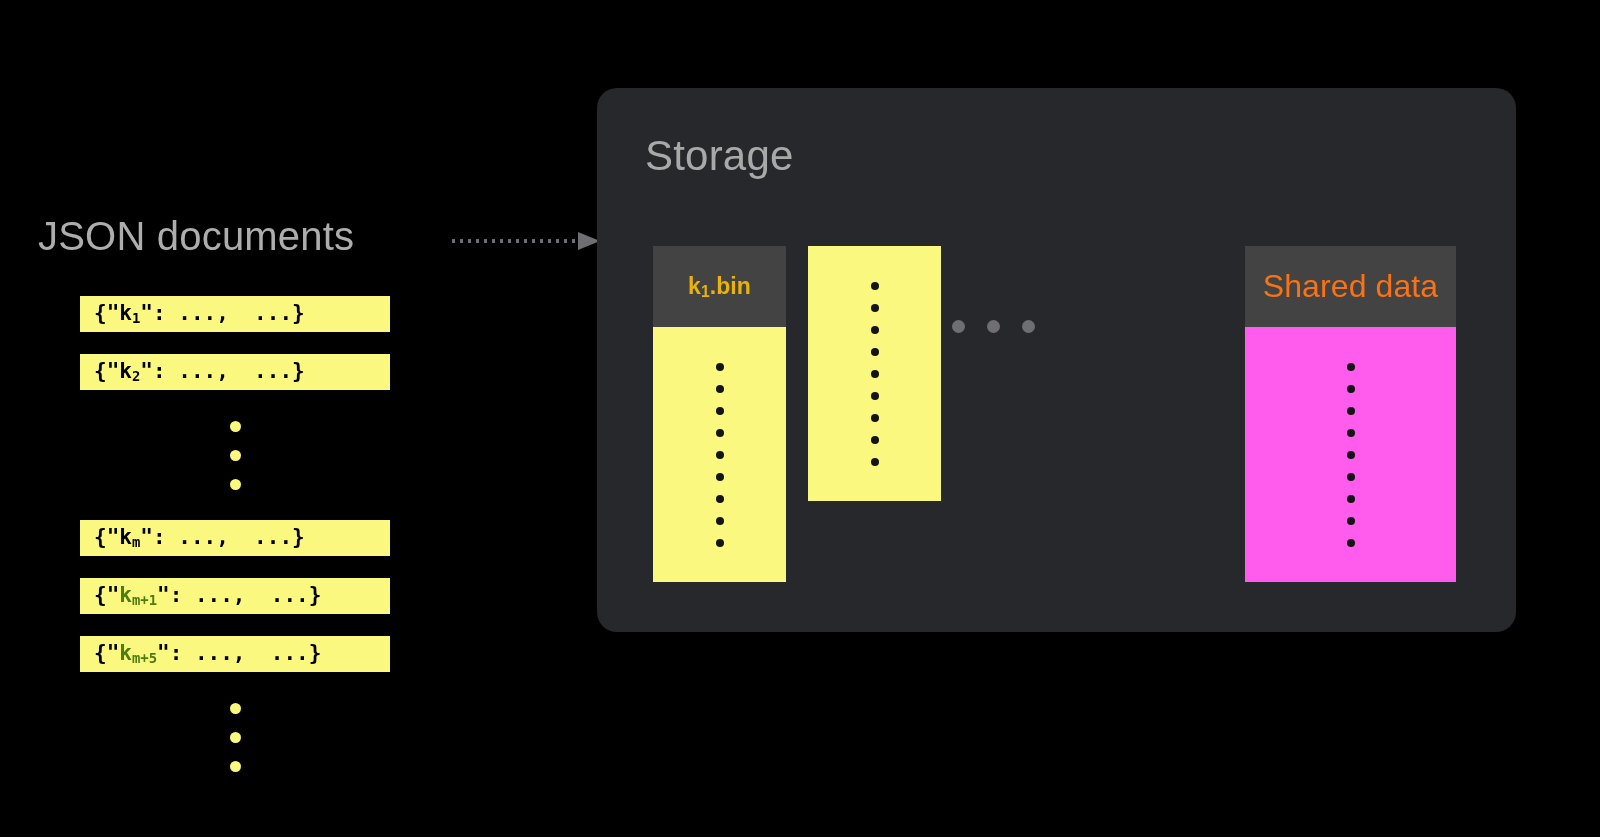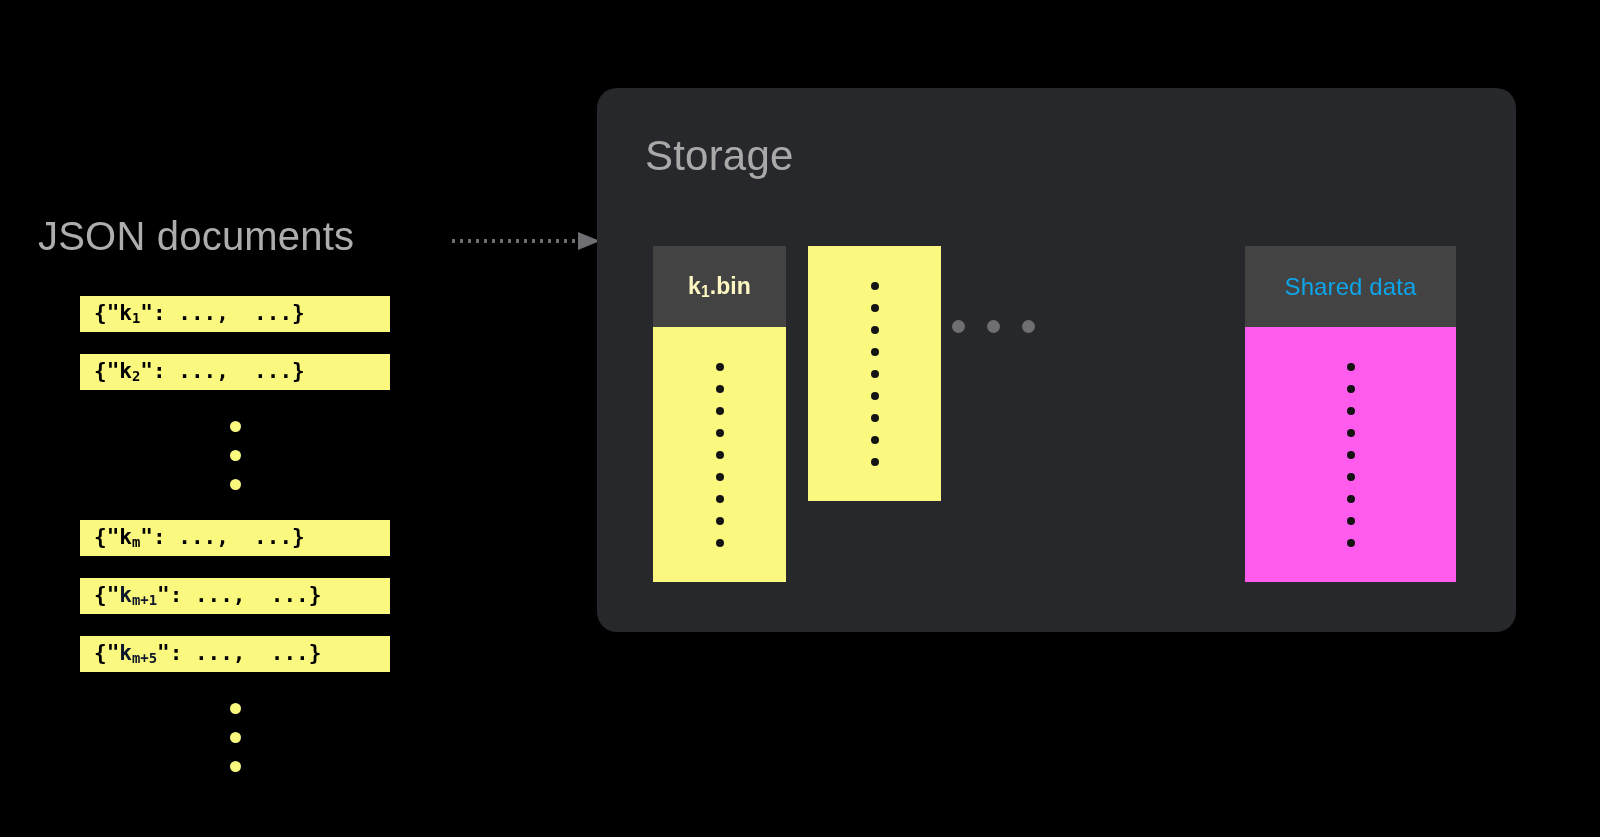--- a/index.html
+++ b/index.html
@@ -50,21 +50,21 @@
     box-sizing: border-box;
     white-space: pre;
     letter-spacing: 0px;
   }
   .json-doc sub {
     font-size: 0.66em;
     vertical-align: -0.22em;
     line-height: 0;
   }
   .json-doc .key-shared {
-    color: #0f172a;
+    color: #4d7c0f;
   }
   .ellipsis-v {
     height: 86px;
     margin-bottom: 22px;
     display: flex;
     flex-direction: column;
     align-items: center;
     justify-content: center;
     gap: 18px;
   }
@@ -116,32 +116,32 @@
     top: 158px;
   }
   .bin-header {
     background: #434343;
     height: 81px;
     display: flex;
     align-items: center;
     justify-content: center;
     font-size: 23px;
     font-weight: bold;
-    color: #fef9c3;
+    color: #eab308;
     letter-spacing: 0.1px;
   }
   .bin-header sub {
     font-size: 0.68em;
     vertical-align: -0.2em;
     line-height: 0;
   }
   .bin-header.shared-header {
-    color: #0ea5e9;
+    color: #f97316;
     font-weight: normal;
-    font-size: 24px;
+    font-size: 32px;
   }
   .bin-body {
     background: #faf87f;
     height: 255px;
     display: flex;
     flex-direction: column;
     align-items: center;
     justify-content: center;
     gap: 14px;
   }

